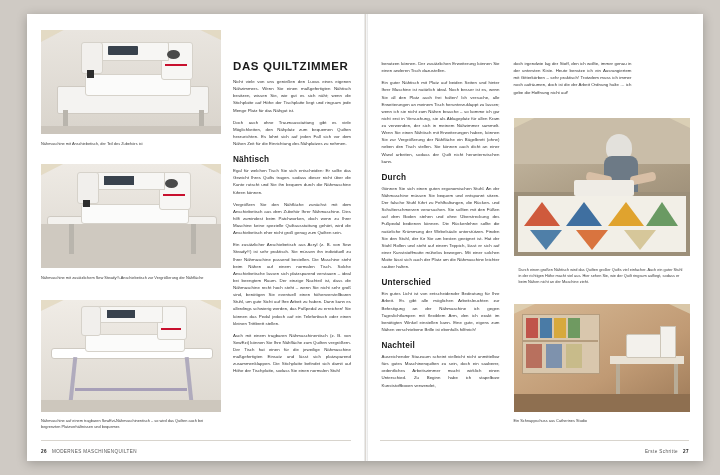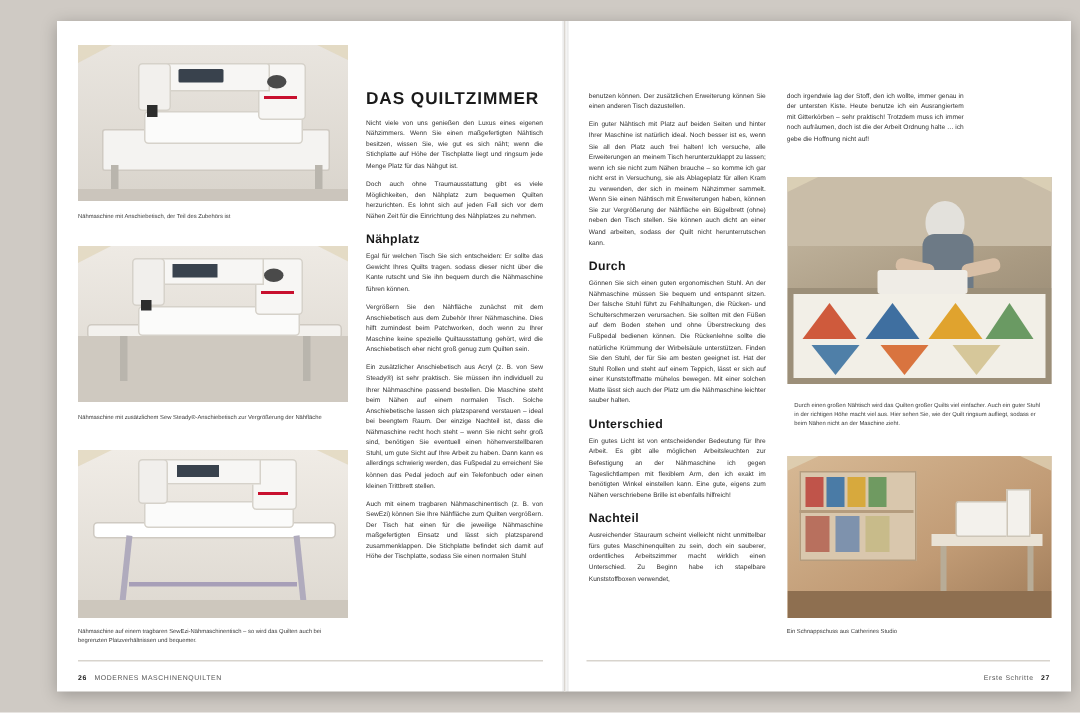--- a/index.html
+++ b/index.html
@@ -2,21 +2,21 @@
 <html><head>
 <meta charset="utf-8">
 <style>
   html,body{margin:0;padding:0;}
   body{
     width:720px;height:475px;overflow:hidden;
     background:#cfcac4;
     font-family:"Liberation Sans", sans-serif;
   }
   .spread{
-    position:absolute;left:38px;top:14px;width:676px;height:447px;
+    position:absolute;left:27px;top:14px;width:676px;height:447px;
     background:#ffffff;
     box-shadow:0 2px 10px rgba(0,0,0,.25);
     display:flex;
   }
   .page{position:relative;height:100%;}
   .page.left{width:338px;border-right:1px solid #e4e0da;}
   .page.right{width:338px;}
   .gutter{
     position:absolute;left:337px;top:0;width:4px;height:100%;
     background:linear-gradient(to right,rgba(0,0,0,.10),rgba(0,0,0,.02),rgba(0,0,0,.10));
@@ -151,21 +151,21 @@
       </div>
       <div class="tape" style="left:-9px;top:-5px;transform:rotate(-26deg);"></div>
       <div class="tape" style="right:-9px;top:-6px;transform:rotate(25deg);"></div>
     </div>
     <p class="caption" style="position:absolute;left:14px;top:401px;width:176px;">Nähmaschine auf einem tragbaren SewEzi-Nähmaschinentisch – so wird das Quilten auch bei begrenzten Platzverhältnissen und bequemer.</p>
 
     <div class="col" style="left:206px;top:46px;width:118px;">
       <h1 class="h1">DAS QUILTZIMMER</h1>
       <p class="body">Nicht viele von uns genießen den Luxus eines eigenen Nähzimmers. Wenn Sie einen maßgefertigten Nähtisch besitzen, wissen Sie, wie gut es sich näht; wenn die Stichplatte auf Höhe der Tischplatte liegt und ringsum jede Menge Platz für das Nähgut ist.</p>
       <p class="body">Doch auch ohne Traumausstattung gibt es viele Möglichkeiten, den Nähplatz zum bequemen Quilten herzurichten. Es lohnt sich auf jeden Fall sich vor dem Nähen Zeit für die Einrichtung des Nähplatzes zu nehmen.</p>
-      <h2 class="h2">Nähplatz</h2>
+      <h2 class="h2">Nähtisch</h2>
       <p class="body">Egal für welchen Tisch Sie sich entscheiden: Er sollte das Gewicht Ihres Quilts tragen. sodass dieser nicht über die Kante rutscht und Sie ihn bequem durch die Nähmaschine führen können.</p>
       <p class="body">Vergrößern Sie den Nähfläche zunächst mit dem Anschiebetisch aus dem Zubehör Ihrer Nähmaschine. Dies hilft zumindest beim Patchworken, doch wenn zu Ihrer Maschine keine spezielle Quiltausstattung gehört, wird die Anschiebetisch eher nicht groß genug zum Quilten sein.</p>
       <p class="body">Ein zusätzlicher Anschiebetisch aus Acryl (z. B. von Sew Steady®) ist sehr praktisch. Sie müssen ihn individuell zu Ihrer Nähmaschine passend bestellen. Die Maschine steht beim Nähen auf einem normalen Tisch. Solche Anschiebetische lassen sich platzsparend verstauen – ideal bei beengtem Raum. Der einzige Nachteil ist, dass die Nähmaschine recht hoch steht – wenn Sie nicht sehr groß sind, benötigen Sie eventuell einen höhenverstellbaren Stuhl, um gute Sicht auf Ihre Arbeit zu haben. Dann kann es allerdings schwierig werden, das Fußpedal zu erreichen! Sie können das Pedal jedoch auf ein Telefonbuch oder einen kleinen Trittbrett stellen.</p>
       <p class="body">Auch mit einem tragbaren Nähmaschinentisch (z. B. von SewEzi) können Sie Ihre Nähfläche zum Quilten vergrößern. Der Tisch hat einen für die jeweilige Nähmaschine maßgefertigten Einsatz und lässt sich platzsparend zusammenklappen. Die Stichplatte befindet sich damit auf Höhe der Tischplatte, sodass Sie einen normalen Stuhl</p>
     </div>
 
     <div class="rule" style="left:14px;right:14px;bottom:20px;"></div>
     <div class="folio l">
       <span class="num">26</span>
       &nbsp;&nbsp;<span>MODERNES MASCHINENQUILTEN</span>

